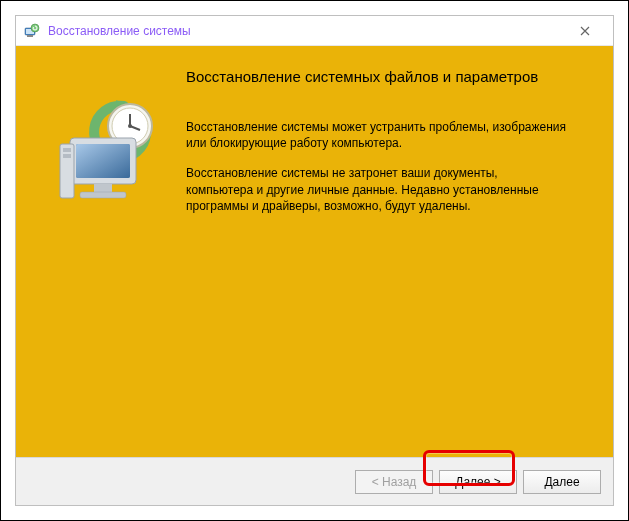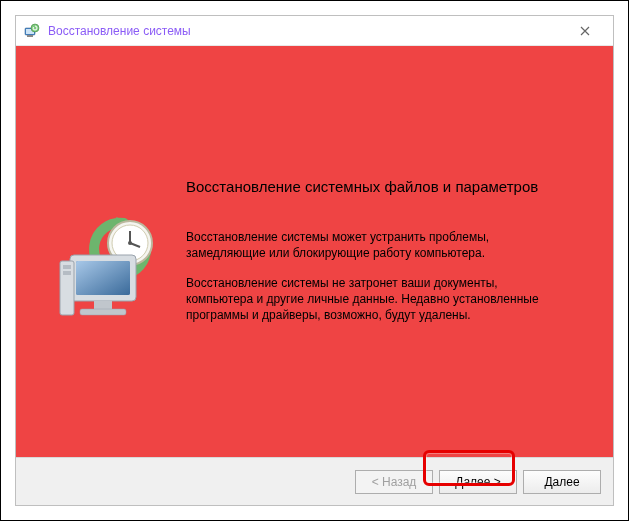--- a/index.html
+++ b/index.html
@@ -52,22 +52,21 @@
       align-items: center;
       justify-content: center;
       color: #666;
       font-size: 14px;
       cursor: pointer;
     }
     .wizard-body {
       flex: 1;
       display: flex;
       padding: 18px 20px 10px 20px;
-      background: #ef4444;
-      align-items: center;
+      background: #eab308;
     }
     .sidebar-ico {
       width: 150px;
       padding-top: 30px;
       display: flex;
       justify-content: center;
       align-items: flex-start;
     }
     .main-content {
       flex: 1;
@@ -173,21 +172,21 @@
           <rect x="38" y="90" width="18" height="8" fill="#c0c6cc"></rect>
           <rect x="24" y="98" width="46" height="6" rx="2" fill="#c0c6cc" stroke="#9aa3ac" stroke-width="0.5"></rect>
 
           <rect x="4" y="50" width="14" height="54" rx="2" fill="#d8dde2" stroke="#9aa3ac" stroke-width="1"></rect>
           <rect x="7" y="54" width="8" height="4" fill="#b5bcc4"></rect>
           <rect x="7" y="60" width="8" height="4" fill="#b5bcc4"></rect>
         </svg>
       </div>
       <div class="main-content">
         <div class="heading">Восстановление системных файлов и параметров</div>
-        <div class="paragraph">Восстановление системы может устранить проблемы, замедляющие или блокирующие работу компьютера.</div>
+        <div class="paragraph">Восстановление системы может устранить проблемы, изображения или блокирующие работу компьютера.</div>
         <div class="paragraph">Восстановление системы не затронет ваши документы, компьютера и другие личные данные. Недавно установленные программы и драйверы, возможно, будут удалены.</div>
       </div>
     </div>
 
     <div class="footer">
       <button class="btn" disabled="">&lt; Назад</button>
       <button class="btn">Далее &gt;</button>
       <button class="btn">Далее</button>
     </div>
 

